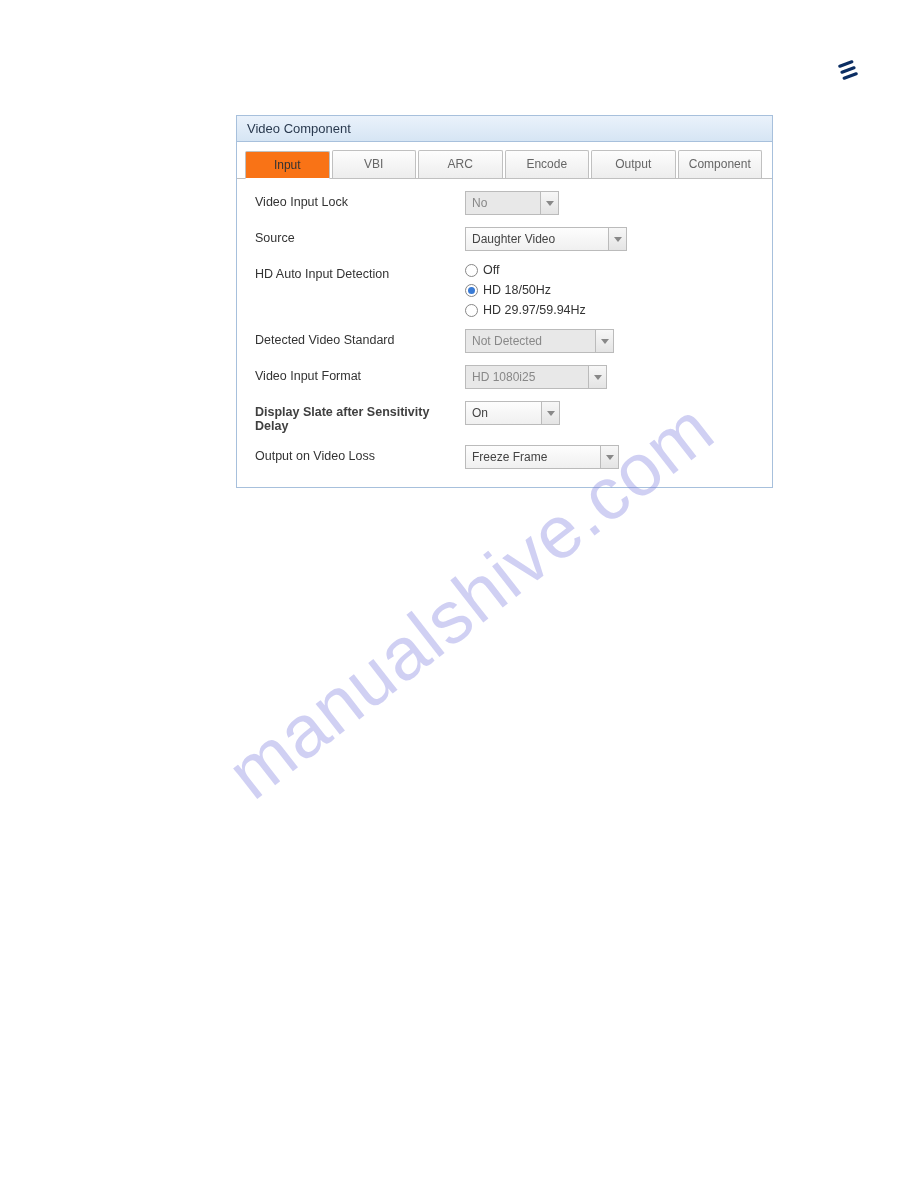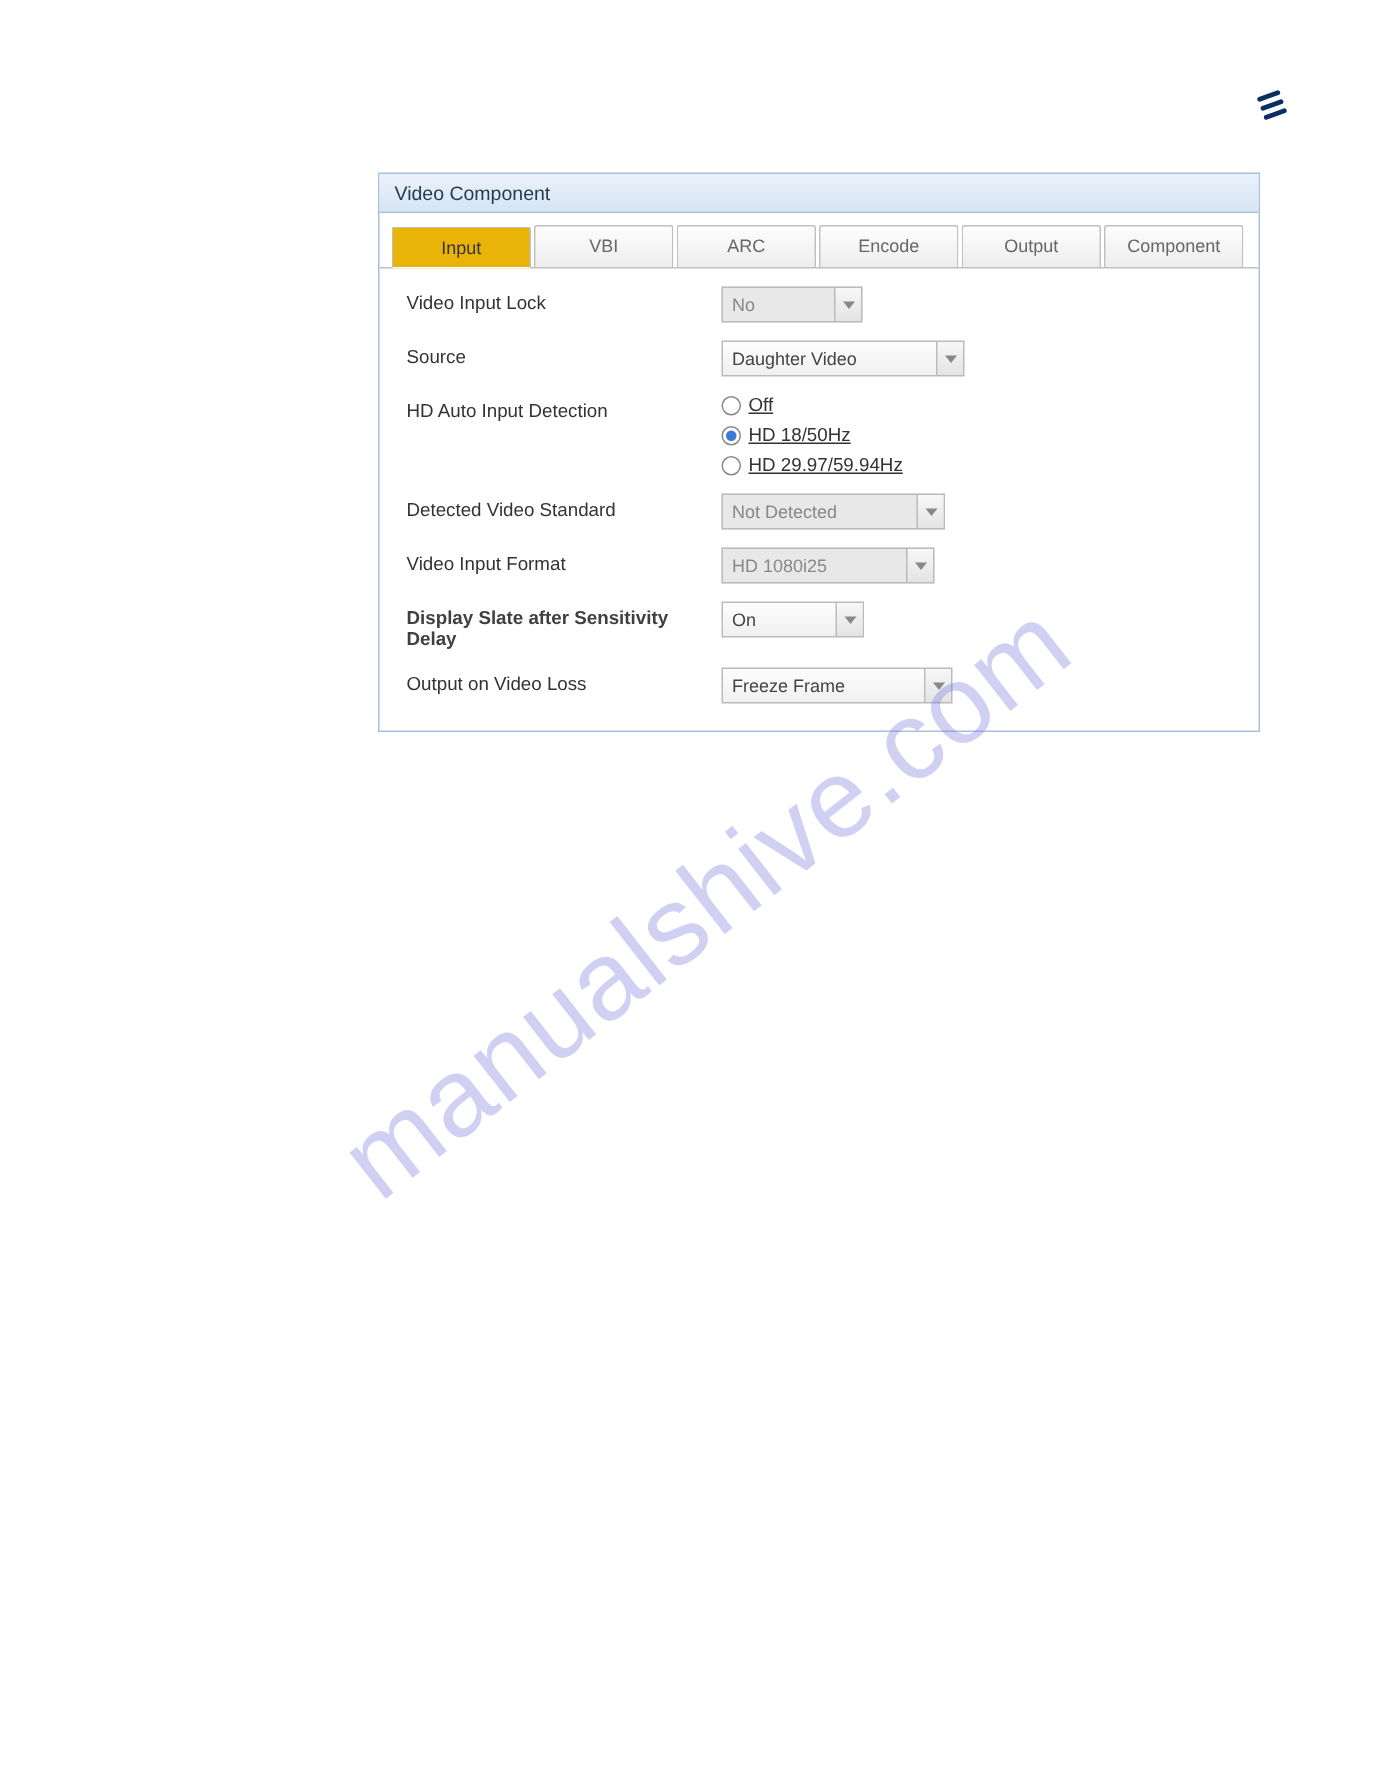--- a/index.html
+++ b/index.html
@@ -16,22 +16,22 @@
       position: absolute;
       top: 58px;
       right: 58px;
       width: 24px;
       height: 24px;
     }
     .logo svg { width: 100%; height: 100%; }
     .panel {
       position: absolute;
       top: 115px;
-      left: 252px;
-      width: 588px;
+      left: 236px;
+      width: 537px;
       border: 1px solid #a7c0dc;
       background: #fff;
     }
     .panel-header {
       background: linear-gradient(#eaf2fb, #d6e5f4);
       border-bottom: 1px solid #a7c0dc;
       padding: 5px 10px;
       font-size: 13px;
       color: #2a3a4f;
     }
@@ -48,21 +48,21 @@
       width: 94px;
       text-align: center;
       font-size: 12px;
       color: #666;
       background: linear-gradient(#fdfdfd, #ededed);
       cursor: pointer;
       margin-right: 2px;
       border-radius: 2px 2px 0 0;
     }
     .tab.active {
-      background: #eab308;
+      background: #f97316;
       color: #333;
       font-weight: normal;
       position: relative;
       top: 1px;
       border-bottom: 1px solid #fff;
     }
     .form {
       padding: 12px 18px 18px 18px;
     }
     .row {
@@ -115,21 +115,20 @@
     .select .sel-arrow::after {
       content: '';
       border-left: 4px solid transparent;
       border-right: 4px solid transparent;
       border-top: 5px solid #888;
     }
     .radio-group {
       display: flex;
       flex-direction: column;
       gap: 6px;
-      text-decoration: underline;
     }
     .radio-item {
       display: flex;
       align-items: center;
       gap: 5px;
       font-size: 12.5px;
       color: #333;
     }
     .radio {
       width: 13px;

